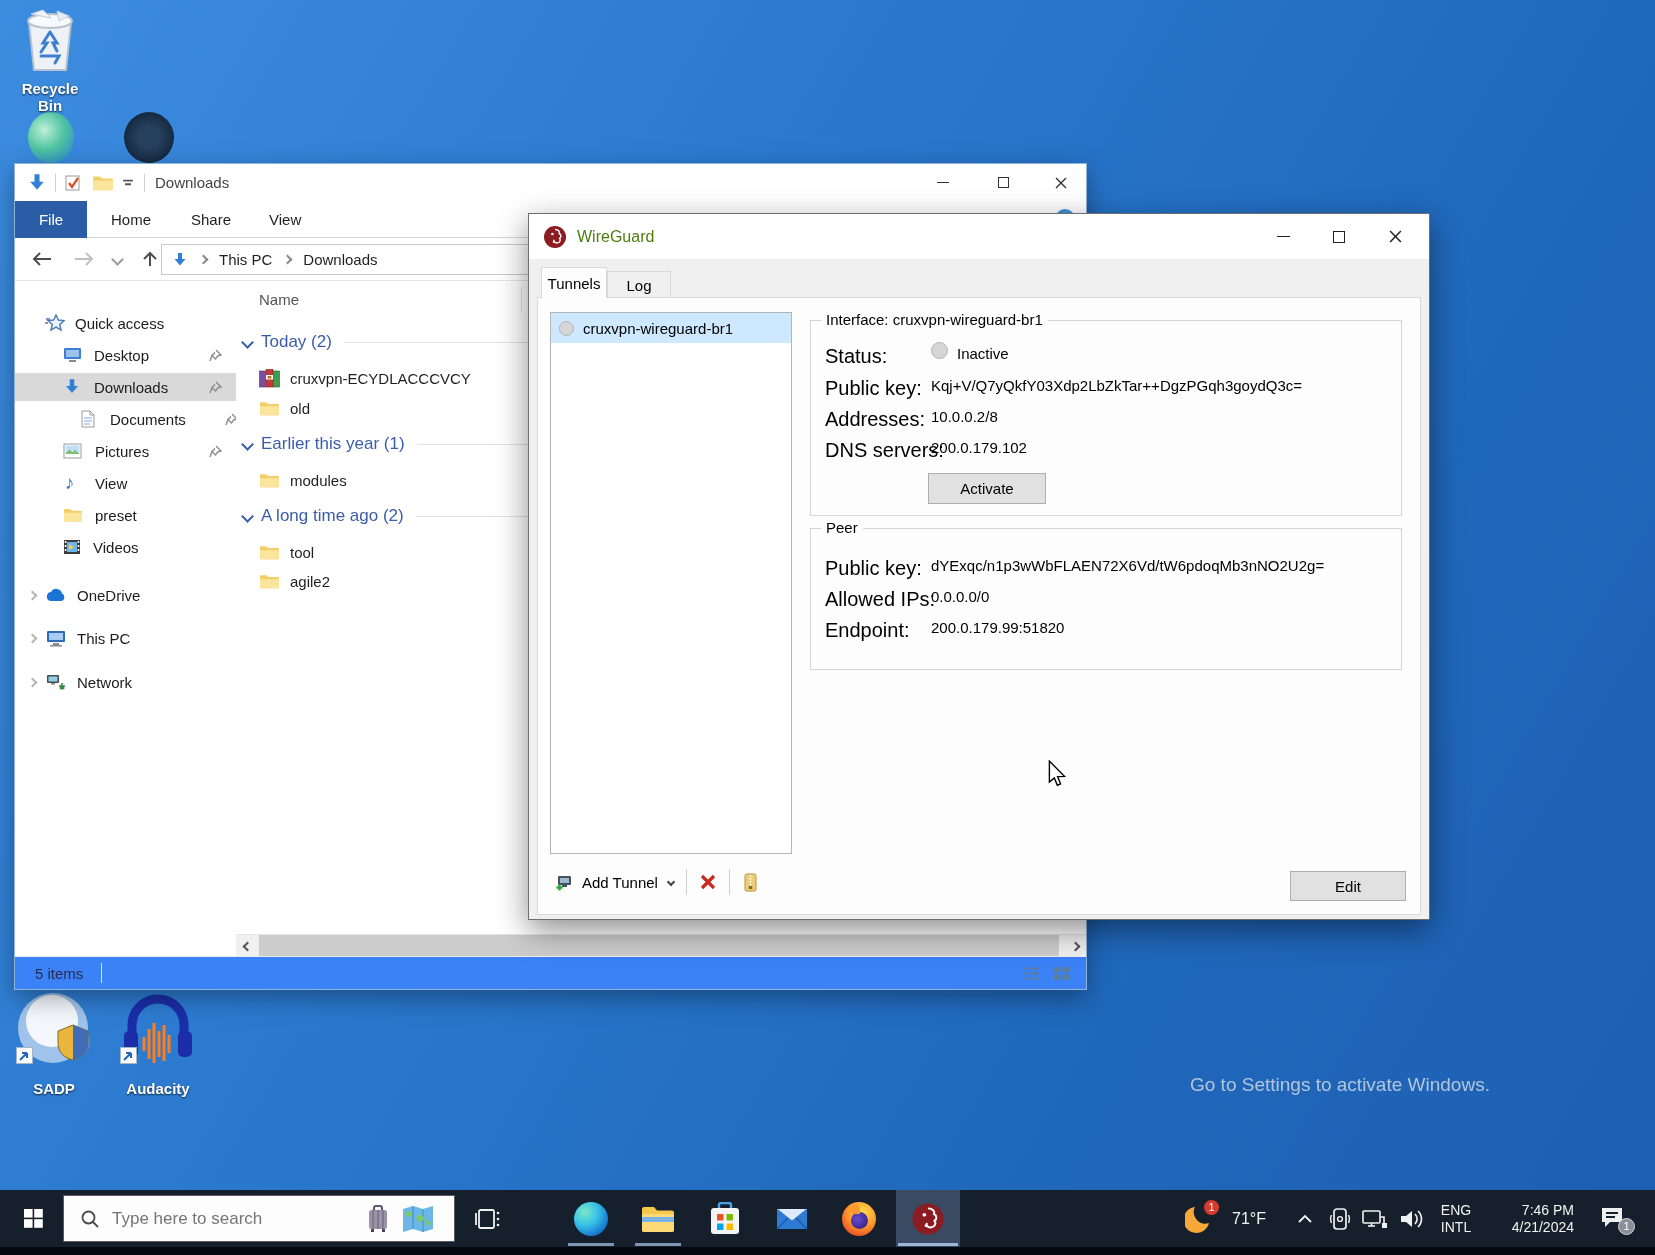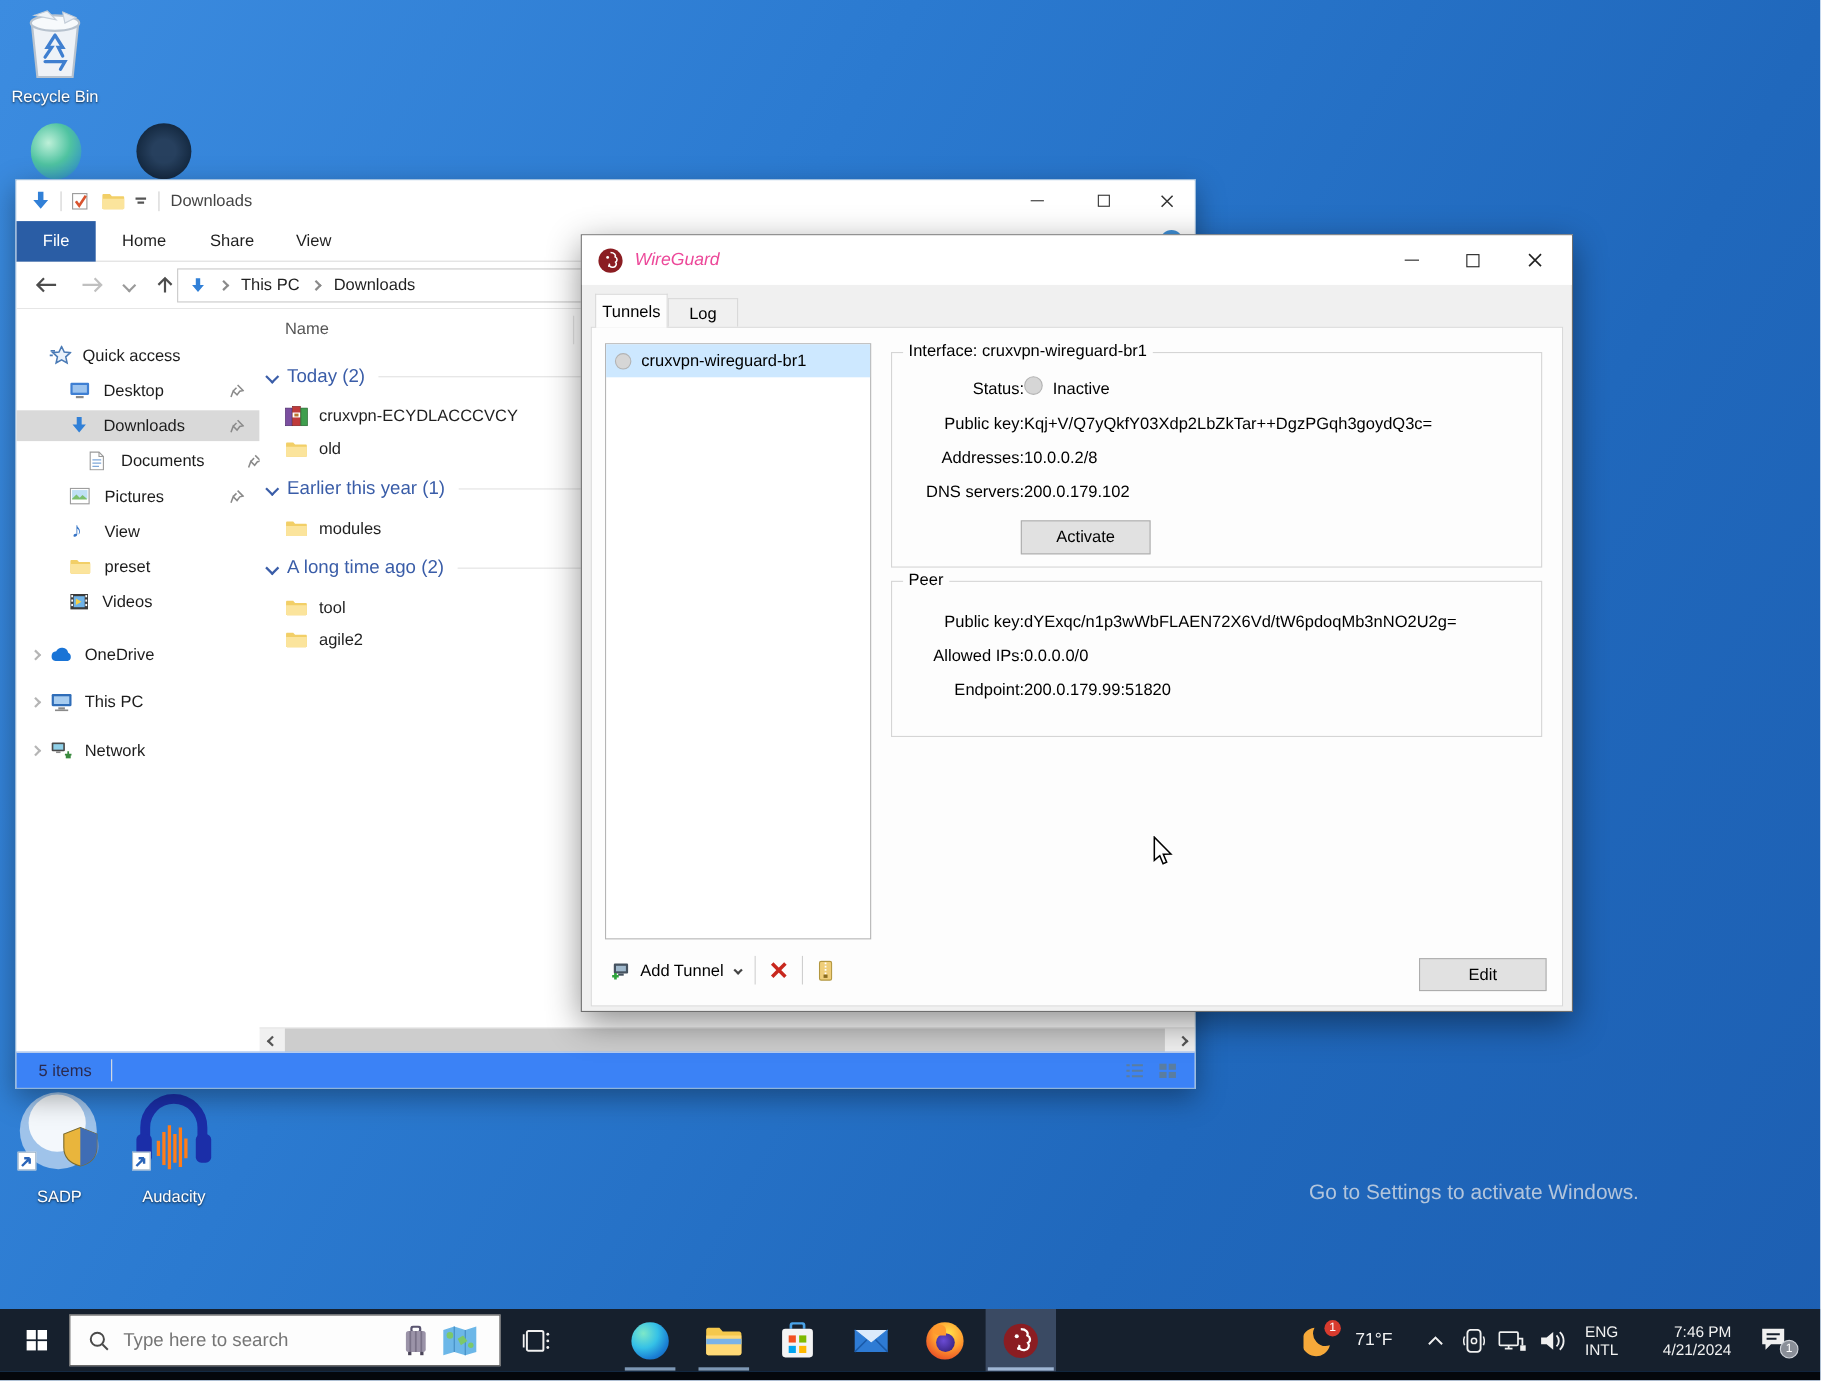--- a/index.html
+++ b/index.html
@@ -1,41 +1,41 @@
 <!DOCTYPE html>
 <html><head>
 <meta charset="utf-8">
 <style>
   * { margin:0; padding:0; box-sizing:border-box; }
   body { font-family:"Liberation Sans", sans-serif; }
   .abs { position:absolute; }
   .screen { position:relative; width:1655px; height:1255px; overflow:hidden;
             background:linear-gradient(120deg,#3c8ce0 0%,#2b7ad0 35%,#2068bc 70%,#1d5fb2 100%); }
   .flex { display:flex; align-items:center; }
-  .ico-lbl { color:#fff; font-size:15px; text-align:center; text-shadow:0 1px 2px rgba(0,0,0,.75); }
+  .ico-lbl { color:#fff; font-size:15px; text-align:center; text-shadow:0 1px 2px rgba(0,0,0,.75);font-weight:bold; }
   
   .fe-win { left:14px; top:163px; width:1073px; height:827px; background:#fff;
             border:1px solid #8fb4d8; box-shadow:0 8px 24px rgba(0,0,0,.35); z-index:10; }
   .fe-menu-item { font-size:15px; color:#1f1f1f; padding:0 10px; height:37px; display:flex; align-items:center; }
   .fe-side-item { display:flex; align-items:center; height:28px; font-size:15px; color:#1c1c1c; }
   .fe-group { font-size:17px; color:#3a5da8; display:flex; align-items:center; }
   .fe-row { display:flex; align-items:center; height:28px; font-size:15px; color:#1f1f1f; }
   .chev { width:9px; height:9px; border-right:2px solid #8a8a8a; border-bottom:2px solid #8a8a8a; display:inline-block; }
   .chev-d { transform:rotate(45deg); }
   .chev-r { transform:rotate(-45deg); }
   .chev-u { transform:rotate(-135deg); }
   .chev-blue { border-color:#3a5da8; }
   
   .wg-win { left:528px; top:213px; width:902px; height:707px; background:#f0f0f0;
             border:1px solid #6e6e6e; box-shadow:0 10px 30px rgba(0,0,0,.45); z-index:20; }
   .wg-btn { background:#e1e1e1; border:1px solid #adadad; font-size:15px; color:#000;
             display:flex; align-items:center; justify-content:center; }
   .wg-group { border:1px solid #d5d5d5; background:transparent; }
   .wg-legend { position:absolute; top:-10px; left:10px; background:#fdfdfd; padding:0 5px; font-size:15px; color:#000; }
-  .wg-lab { position:absolute; width:106px; text-align:right; font-size:15px; color:#000; white-space:nowrap; }
+  .wg-lab { position:absolute; width:106px; font-size:20px; color:#000; white-space:nowrap; }
   .wg-val { position:absolute; font-size:15px; color:#000; white-space:nowrap; }
   
   .tb { left:0; top:1190px; width:1655px; height:57px; background:#16202d; z-index:40; }
   .tb-black { left:0; top:1247px; width:1655px; height:8px; background:#04070c; z-index:40; }
   .tb-btn { position:absolute; top:0; height:57px; display:flex; align-items:center; justify-content:center; }
   .tb-underline { position:absolute; bottom:1px; height:3px; background:#7d97b4; }
   .tray-txt { color:#f2f2f2; font-size:14px; line-height:17px; }
   .badge { position:absolute; background:#d83b2e; color:#fff; border-radius:50%;
            font-size:11px; display:flex; align-items:center; justify-content:center; }
 </style>
@@ -360,21 +360,21 @@
 
   <div class="abs wg-win">
 
     <div class="abs flex" style="left:0;top:0;width:900px;height:45px;background:#fff;">
       <svg width="24" height="24" viewBox="0 0 24 24" style="margin-left:14px;">
           <circle cx="12" cy="12" r="11" fill="#8b1d22"></circle>
           <path d="M12 4.5 c3.5 0 5 2.2 4.2 4 c2 .8 2.4 3.6.4 4.8 c1.4 1.8.2 4.4-2.2 4.6 c-2.8.3-4-1.6-3.2-3.2" stroke="#fff" stroke-width="1.4" fill="none"></path>
           <circle cx="9.4" cy="9" r="1.3" fill="#fff"></circle>
           <circle cx="10.6" cy="16.8" r="1" fill="#fff"></circle>
         </svg>
-      <span style="margin-left:10px;font-size:16px;color:#ec4899;font-style:italic;">WireGuard</span>
+      <span style="margin-left:10px;font-size:16px;color:#4d7c0f;">WireGuard</span>
       <div class="abs flex" style="left:1254px;left:726px;top:0;width:56px;height:45px;justify-content:center;">
           <div style="width:13px;height:1px;background:#222;"></div>
         </div>
       <div class="abs flex" style="left:782px;top:0;width:56px;height:45px;justify-content:center;">
           <div style="width:12px;height:12px;border:1px solid #222;"></div>
         </div>
       <div class="abs flex" style="left:838px;top:0;width:56px;height:45px;justify-content:center;">
           <svg width="13" height="13" viewBox="0 0 12 12">
             <path d="M1 1 L11 11 M11 1 L1 11" stroke="#222" stroke-width="1.4"></path>
           </svg>

